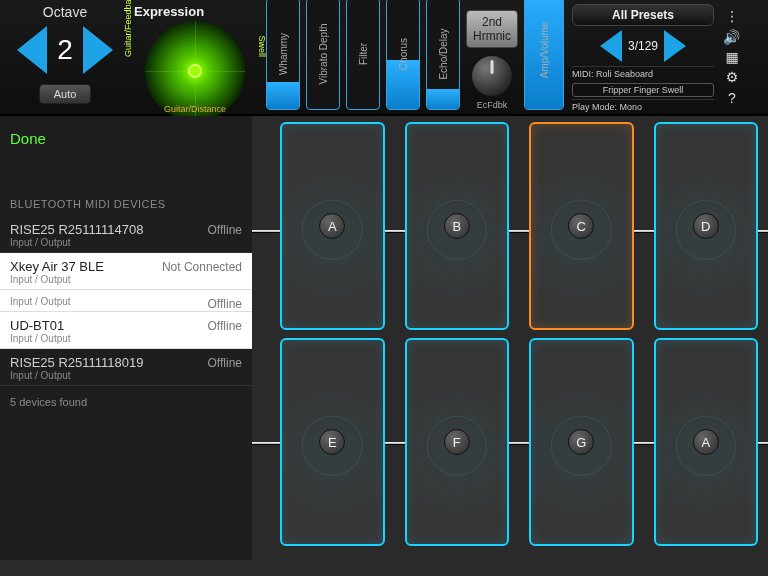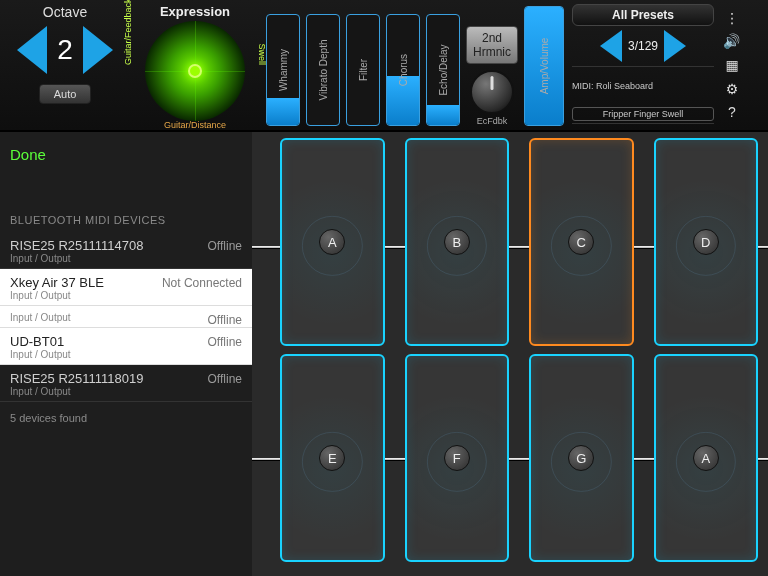--- a/index.html
+++ b/index.html
@@ -1,33 +1,33 @@
 <!DOCTYPE html>
 <html><head>
 <meta charset="utf-8">
 <style>
   * { box-sizing: border-box; margin: 0; padding: 0; font-family: "Helvetica Neue", Arial, sans-serif; }
   html, body { width: 768px; height: 576px; background: #2a2a2a; overflow: hidden; color: #ccc; }
 
   
-  .topbar { display: flex; height: 132px; background: linear-gradient(#1a1a1a,#0e0e0e); border-bottom: 2px solid #000; }
+  .topbar { display: flex; height: 116px; background: linear-gradient(#1a1a1a,#0e0e0e); border-bottom: 2px solid #000; }
 
   
   .octave { width: 130px; padding: 4px 6px; text-align: center; position: relative; }
   .octave .title { font-size: 14px; color: #ddd; }
   .arrow-l, .arrow-r { width: 0; height: 0; display: inline-block; cursor: pointer; }
   .arrow-l { border-top: 24px solid transparent; border-bottom: 24px solid transparent; border-right: 30px solid #1ea3e6; }
   .arrow-r { border-top: 24px solid transparent; border-bottom: 24px solid transparent; border-left: 30px solid #1ea3e6; }
   .octave-row { display: flex; align-items: center; justify-content: center; gap: 10px; margin-top: 6px; }
   .octave-num { font-size: 28px; color: #fff; }
   .auto-btn { margin-top: 10px; display:inline-block; background: linear-gradient(#555,#333); border:1px solid #222; border-radius:4px; padding:3px 14px; font-size:11px; color:#ddd; cursor:pointer; }
 
   
   .expr { width: 130px; padding: 4px 4px; position: relative; }
-  .expr .title { text-align:center; font-size:13px; font-weight:bold; color:#eee; }
+  .expr .title { text-align:left; font-size:13px; font-weight:bold; color:#eee; }
   .xy-pad { width: 100px; height: 100px; margin: 2px auto 0; position: relative; border-radius: 50%;
       background: radial-gradient(circle,#7fff00 0%, #3a9f00 35%, #0a2a00 70%, #000 100%); }
   .xy-cross { position:absolute; inset:0; }
   .xy-cross::before, .xy-cross::after { content:""; position:absolute; background:rgba(95,255,0,0.25); }
   .xy-cross::before { left:50%; top:0; width:1px; height:100%; }
   .xy-cross::after  { top:50%; left:0; height:1px; width:100%; }
   .xy-dot { position:absolute; left:50%; top:50%; width:14px; height:14px; transform:translate(-50%,-50%);
       border:2px solid #d4ff6a; border-radius:50%; background:#9cff00; box-shadow:0 0 8px #9cff00; }
   .axis-label { position:absolute; font-size:9px; color:#c7ff4a; }
   .axis-left { left:-2px; top:50%; transform: translateY(-50%) rotate(-90deg); transform-origin:left center; white-space:nowrap; }
@@ -48,21 +48,21 @@
   .knobbox .kl { font-size:9px; color:#aaa; }
 
   
   .rightcol { width:150px; padding:4px 6px 4px 2px; font-size:10px; color:#ccc; }
   .preset-btn { background:linear-gradient(#333,#111); border:1px solid #444; border-radius:6px; text-align:center; padding:3px 0; font-size:12px; font-weight:bold; color:#eee; margin-bottom:4px; }
   .preset-nav { display:flex; align-items:center; justify-content:center; gap:6px; margin-bottom:4px; }
   .preset-nav .arrow-l, .preset-nav .arrow-r { border-top-width:16px; border-bottom-width:16px; }
   .preset-nav .arrow-l { border-right-width:22px; }
   .preset-nav .arrow-r { border-left-width:22px; }
   .preset-idx { font-size:12px; color:#eee; }
-  .info-line { font-size:9px; color:#c9c9c9; padding:14px 0; border-top:1px solid #333; }
+  .info-line { font-size:9px; color:#c9c9c9; padding:2px 0; border-top:1px solid #333; }
   .info-line.boxed { border:1px solid #555; border-radius:3px; text-align:center; padding:1px 0; margin:2px 0; }
 
   
   .iconstrip { width:24px; display:flex; flex-direction:column; align-items:center; justify-content:space-around; padding:6px 2px; }
   .ic { width:18px; height:18px; color:#ddd; display:flex; align-items:center; justify-content:center; font-size:14px; cursor:pointer; }
 
   
   .surface { position:relative; height:444px; background:#2a2a2a; }
   .pad-row { position:absolute; left:0; right:0; display:flex; gap:20px; padding-left:280px; padding-right:10px; }
   .pad-row.r1 { top:6px; height:208px; }

